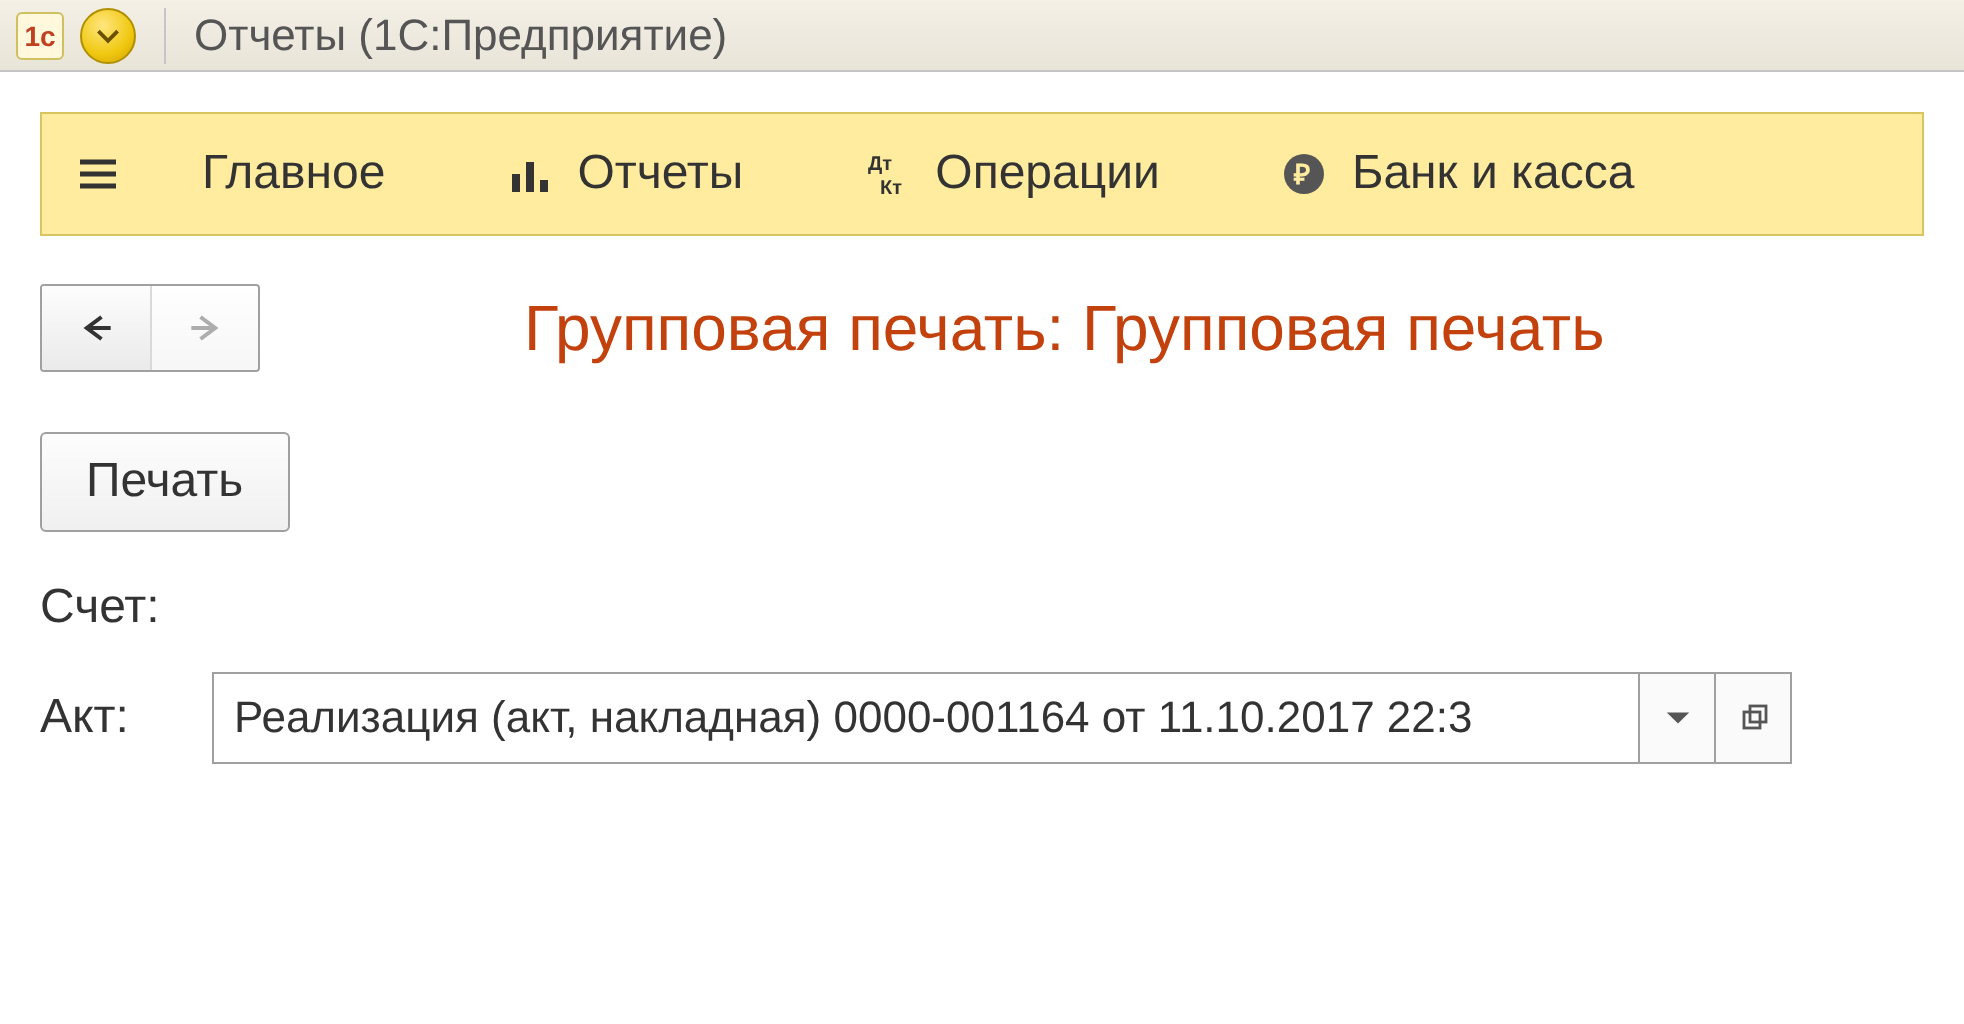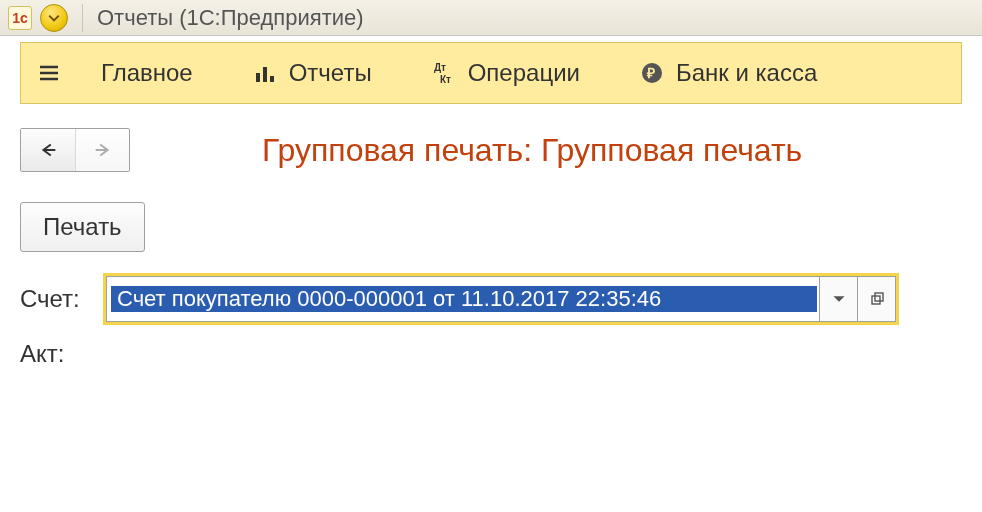--- a/index.html
+++ b/index.html
@@ -44,21 +44,21 @@
       margin-right: 14px;
       cursor: pointer;
     }
     .titlebar .dropdown-btn svg { width: 12px; height: 12px; }
     .titlebar .sep {
       width: 1px; height: 28px;
       background: #c5c5c5;
       margin-right: 14px;
     }
     .toolbar-wrap {
-      padding: 6px 20px 0 20px;
+      padding: 20px 20px 0 20px;
     }
     .toolbar {
       background: #ffec9f;
       border: 1px solid #d8c460;
       height: 62px;
       display: flex;
       align-items: center;
       padding: 0 16px;
       font-size: 24px;
       color: #333;
@@ -229,34 +229,34 @@
     </div>
     <div class="page-title">Групповая печать: Групповая печать</div>
   </div>
 
   <div class="print-row">
     <button class="print-btn">Печать</button>
   </div>
 
   <div class="field-row">
     <div class="field-label">Счет:</div>
-    <div class="field-input focused">
+  </div>
+
+  <div class="field-row">
+    <div class="field-label">Акт:</div>
+    <div class="field-input">
       <div class="field-text-wrap">
-        <span class="field-text selected">Счет покупателю 0000-000001 от 11.10.2017 22:35:46</span>
+        <span class="field-text">Реализация (акт, накладная) 0000-001164 от 11.10.2017 22:3</span>
       </div>
       <div class="field-btn">
         <svg viewBox="0 0 10 10">
             <path d="M1 3 L5 7 L9 3" fill="#555"></path>
           </svg>
       </div>
       <div class="field-btn">
         <svg viewBox="0 0 14 14">
           <rect x="2" y="4" width="8" height="8" fill="none" stroke="#555" stroke-width="1.4"></rect>
           <rect x="5" y="1" width="8" height="8" fill="none" stroke="#555" stroke-width="1.4"></rect>
         </svg>
       </div>
     </div>
   </div>
-
-  <div class="field-row">
-    <div class="field-label">Акт:</div>
-  </div>
 </div>
 
 </body></html>

